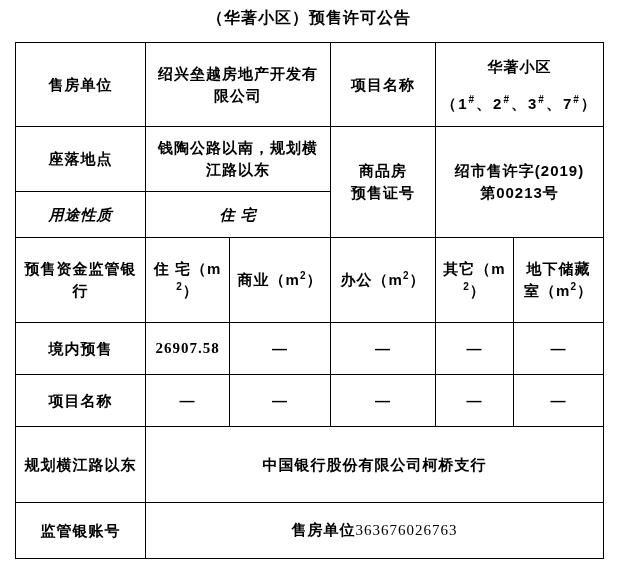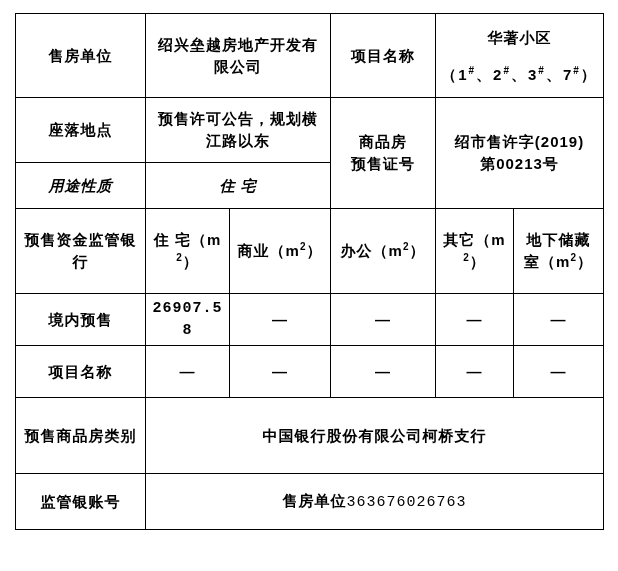--- a/index.html
+++ b/index.html
@@ -51,38 +51,39 @@
   }
   
   .pname-line1 { display: block; margin-bottom: 20px; line-height: 17px; }
   .pname-line2 { display: block; line-height: 17px; white-space: nowrap; letter-spacing: 2px; text-align: center; }
   sup {
     font-size: 10px;
     line-height: 0;
     vertical-align: super;
   }
   .num {
-    font-family: Liberation Mono, monospace;
+    font-family: Liberation Serif, serif;
     font-weight: normal;
     letter-spacing: 1px;
   }
   tr.r1 { height: 84px; }
   tr.r2 { height: 65px; }
   tr.r3 { height: 46px; font-style: italic; }
   tr.r4 { height: 85px; }
   tr.r5 { height: 52px; }
   tr.r6 { height: 52px; }
   tr.r7 { height: 76px; }
   tr.r8 { height: 56px; margin-top: 36px; }
 </style>
 </head>
 <body>
 
 <div class="page">
 
+  <div class="page-title">（华著小区）预售许可公告</div>
 
   <table class="permit">
     <colgroup>
       <col style="width:130px">
       <col style="width:84px">
       <col style="width:101px">
       <col style="width:105px">
       <col style="width:78px">
       <col style="width:90px">
     </colgroup>
@@ -93,21 +94,21 @@
       <td colspan="2">绍兴垒越房地产开发有限公司</td>
       <td>项目名称</td>
       <td colspan="2">
         <span class="pname-line1">华著小区</span>
         <span class="pname-line2">（1<sup>#</sup>、2<sup>#</sup>、3<sup>#</sup>、7<sup>#</sup>）</span>
       </td>
     </tr>
 
     <tr class="r2">
       <td>座落地点</td>
-      <td colspan="2">预售许可公告，规划横江路以东</td>
+      <td colspan="2">钱陶公路以南，规划横江路以东</td>
       <td rowspan="2" class="sp">商品房
 预售证号</td>
       <td rowspan="2" colspan="2" class="sp">绍市售许字(2019)
 第00213号</td>
     </tr>
 
     <tr class="r3">
       <td>用途性质</td>
       <td colspan="2">住 宅</td>
     </tr>
@@ -133,21 +134,21 @@
     <tr class="r6">
       <td>项目名称</td>
       <td>—</td>
       <td>—</td>
       <td>—</td>
       <td>—</td>
       <td>—</td>
     </tr>
 
     <tr class="r7">
-      <td>预售商品房类别</td>
+      <td>规划横江路以东</td>
       <td colspan="5">中国银行股份有限公司柯桥支行</td>
     </tr>
 
     <tr class="r8">
       <td>监管银账号</td>
       <td colspan="5">
         <span>售房单位</span><span class="num">363676026763</span>
       </td>
     </tr>
   </tbody>

